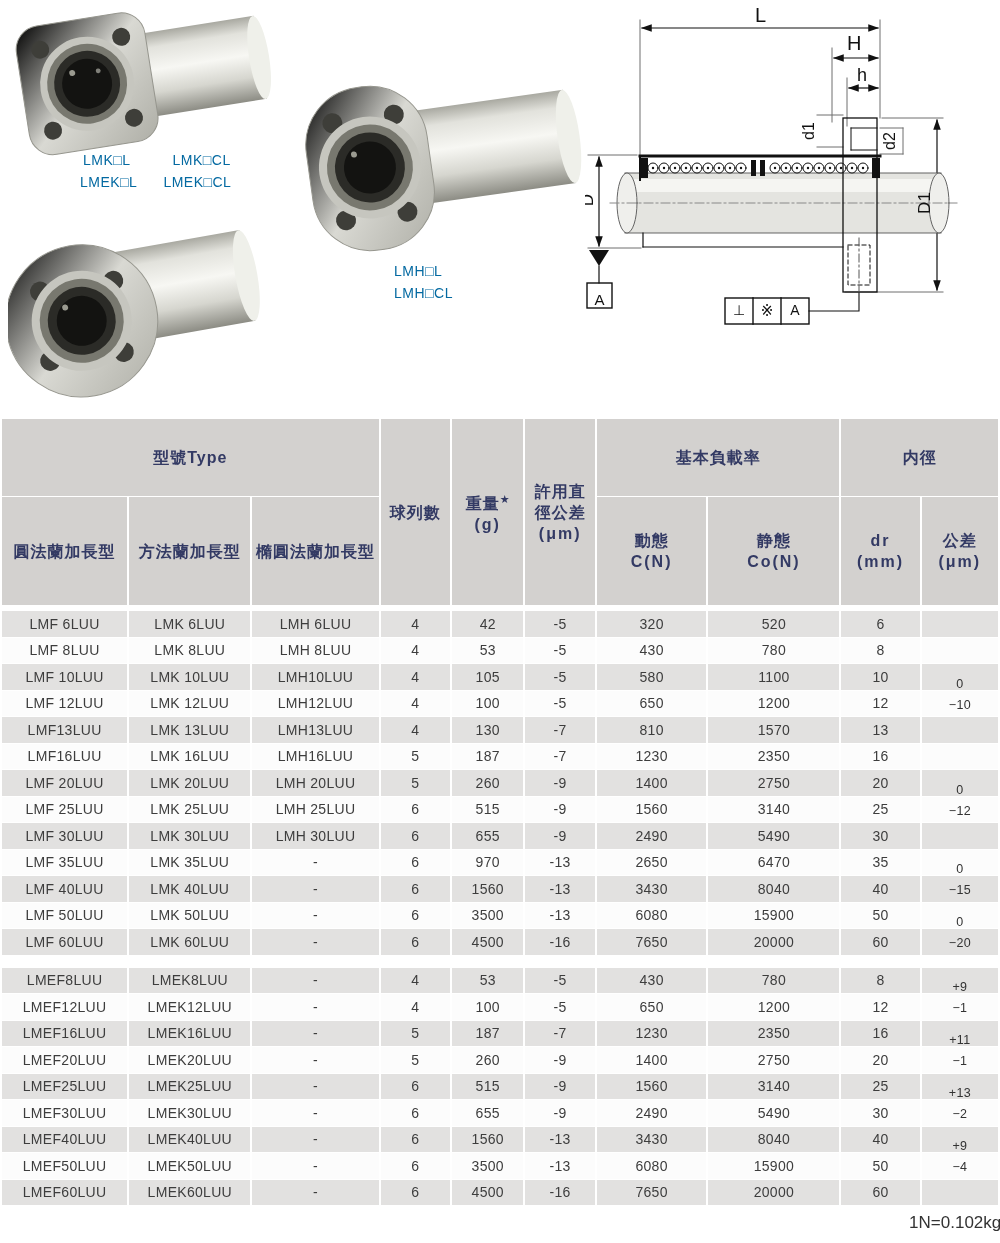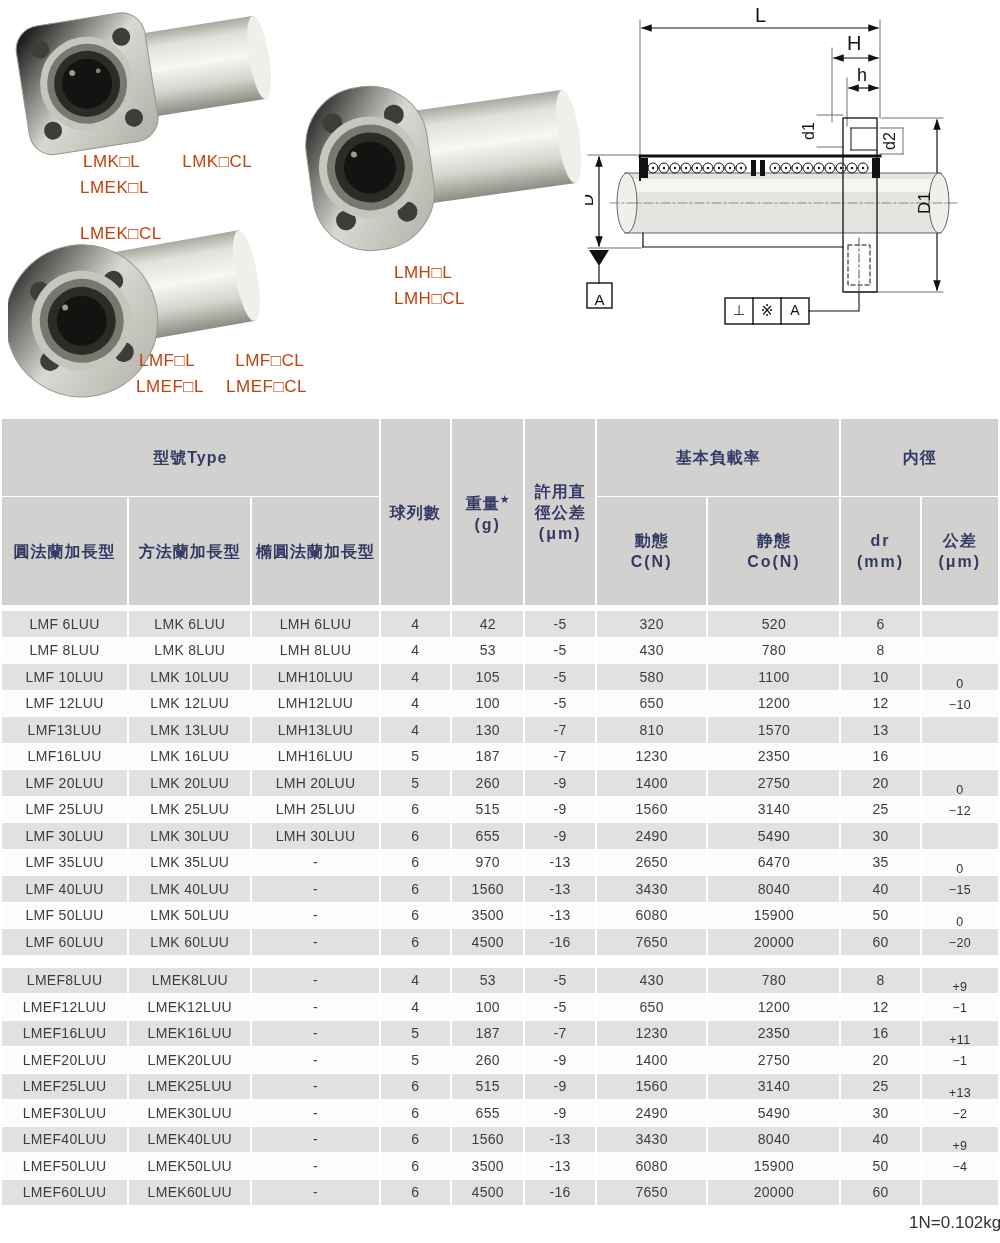--- a/index.html
+++ b/index.html
@@ -1,19 +1,19 @@
 <!DOCTYPE html>
 <html><head>
 <meta charset="utf-8">
 <style>
   html,body{margin:0;padding:0;background:#fff;}
   .page{position:relative;width:1000px;height:1243px;background:#ffffff;overflow:hidden;
         font-family:"Liberation Sans","DejaVu Sans",sans-serif;color:#222;}
   
-  .plabel{position:absolute;font-size:17px;letter-spacing:.5px;color:#c2410c;}
+  .plabel{position:absolute;font-size:14px;letter-spacing:.5px;color:#0369a1;}
   .plabel .row{display:flex;margin-bottom:6px;}
   
   table.spec{position:absolute;top:418px;left:0;width:1000px;border-collapse:separate;
              border-spacing:2px 1px;table-layout:fixed;}
   table.spec th{background:#d3d1cf;color:#333a64;font-weight:bold;text-align:center;
                 vertical-align:middle;padding:2px;font-size:16px;line-height:21px;letter-spacing:1px;}
   table.spec tr.hrow1 th{height:73px;}
   table.spec tr.hrow2 th{height:104px;}
   table.spec td{padding:0;text-align:center;vertical-align:middle;font-size:14px;
                 color:#3d3d3d;height:25.5px;letter-spacing:.3px;}
@@ -70,21 +70,21 @@
       <circle cx="60" cy="60" r="3" fill="#9a9a90"></circle>
         <circle cx="86" cy="62" r="2.4" fill="#80807a"></circle>
     </g>
   </svg>
 
   <div class="plabel" style="left:80px;top:152px;">
     <div class="row" style="margin-left:3px;gap:42px;">
       <span>LMK□L</span>
       <span>LMK□CL</span>
     </div>
-    <div class="row" style="gap:26px;flex-direction:column;">
+    <div class="row" style="gap:26px;">
       <span>LMEK□L</span>
       <span>LMEK□CL</span>
     </div>
   </div>
 
   <svg style="left:303px;top:80px" width="305" height="200" viewBox="0 0 305 200">
     <g transform="rotate(-8 100 100)">
       <rect x="108" y="33" width="163" height="94" fill="url(#m1)"></rect>
       <ellipse cx="270" cy="80" rx="11" ry="47" fill="#eff0ea"></ellipse>
       <rect x="8" y="2" width="122" height="164" rx="58" fill="url(#f1)" stroke="#96968e" stroke-width="1"></rect>
@@ -119,30 +119,20 @@
       <circle cx="36" cy="126" r="10" fill="#3e3e39"></circle>
         <circle cx="110" cy="130" r="10" fill="#3e3e39"></circle>
       <circle cx="74" cy="92" r="50" fill="#c6c6bf"></circle>
         <circle cx="74" cy="92" r="42" fill="#78786f"></circle>
       <circle cx="74" cy="92" r="34" fill="#2b2b27"></circle>
         <circle cx="74" cy="92" r="25" fill="#131311"></circle>
       <circle cx="60" cy="76" r="3" fill="#9a9a90"></circle>
     </g>
   </svg>
 
-  <div class="plabel" style="left:136px;top:351px;">
-    <div class="row" style="margin-left:3px;gap:40px;">
-      <span>LMF□L</span>
-      <span>LMF□CL</span>
-    </div>
-    <div class="row" style="gap:22px;">
-      <span>LMEF□L</span>
-      <span>LMEF□CL</span>
-    </div>
-  </div>
 
   <svg style="left:585px;top:0" width="415" height="330" viewBox="0 0 415 330" stroke-linecap="square">
     <defs>
       <marker id="ar" viewBox="0 0 10 10" refX="9" refY="5" markerWidth="9" markerHeight="9" orient="auto-start-reverse">
         <path d="M0,1.5 L10,5 L0,8.5 z" fill="#111"></path>
       </marker>
     </defs>
     <g stroke="#6e6e6e" stroke-width="1" fill="none">
       <line x1="55" y1="20" x2="55" y2="158"></line>
         <line x1="295" y1="20" x2="295" y2="118"></line>

